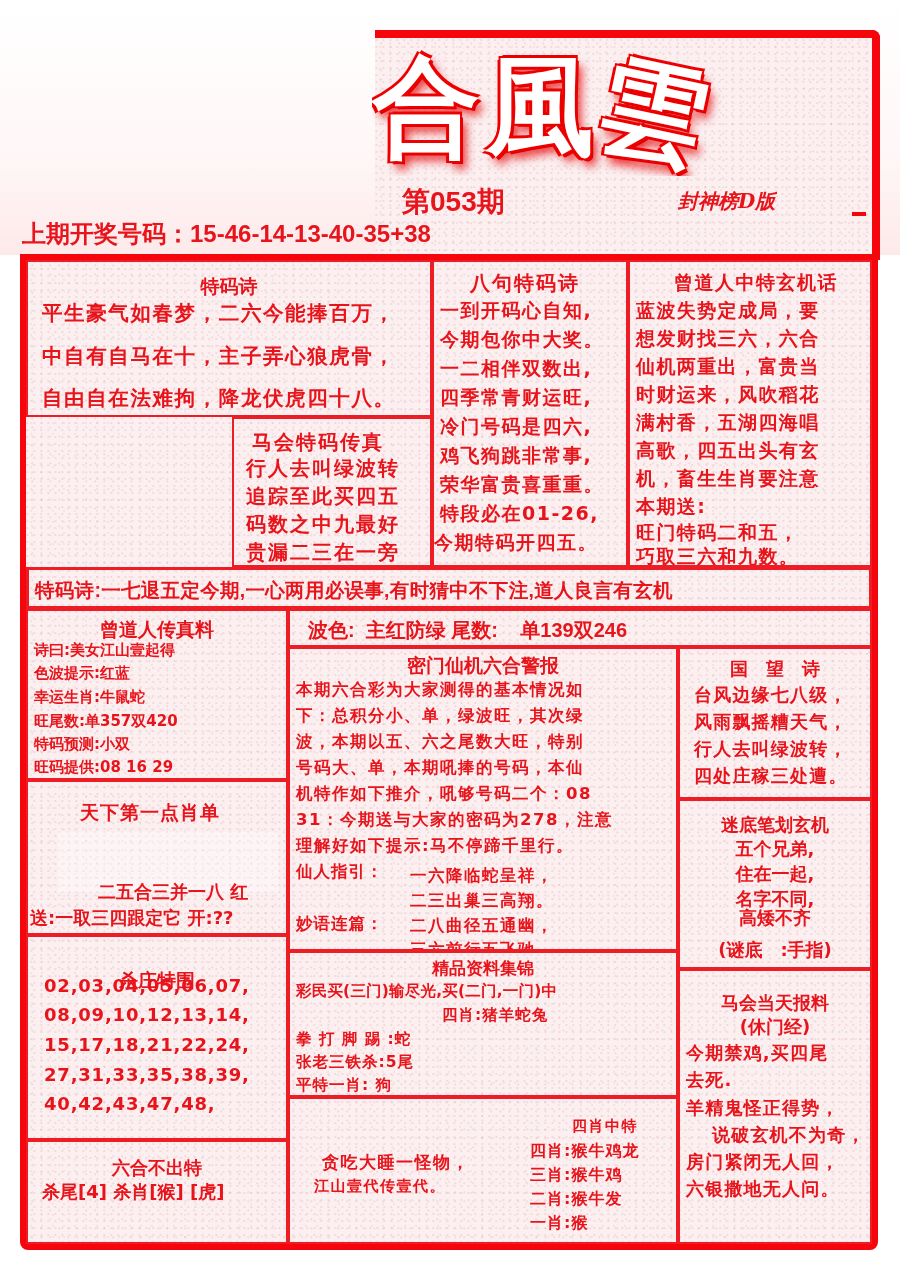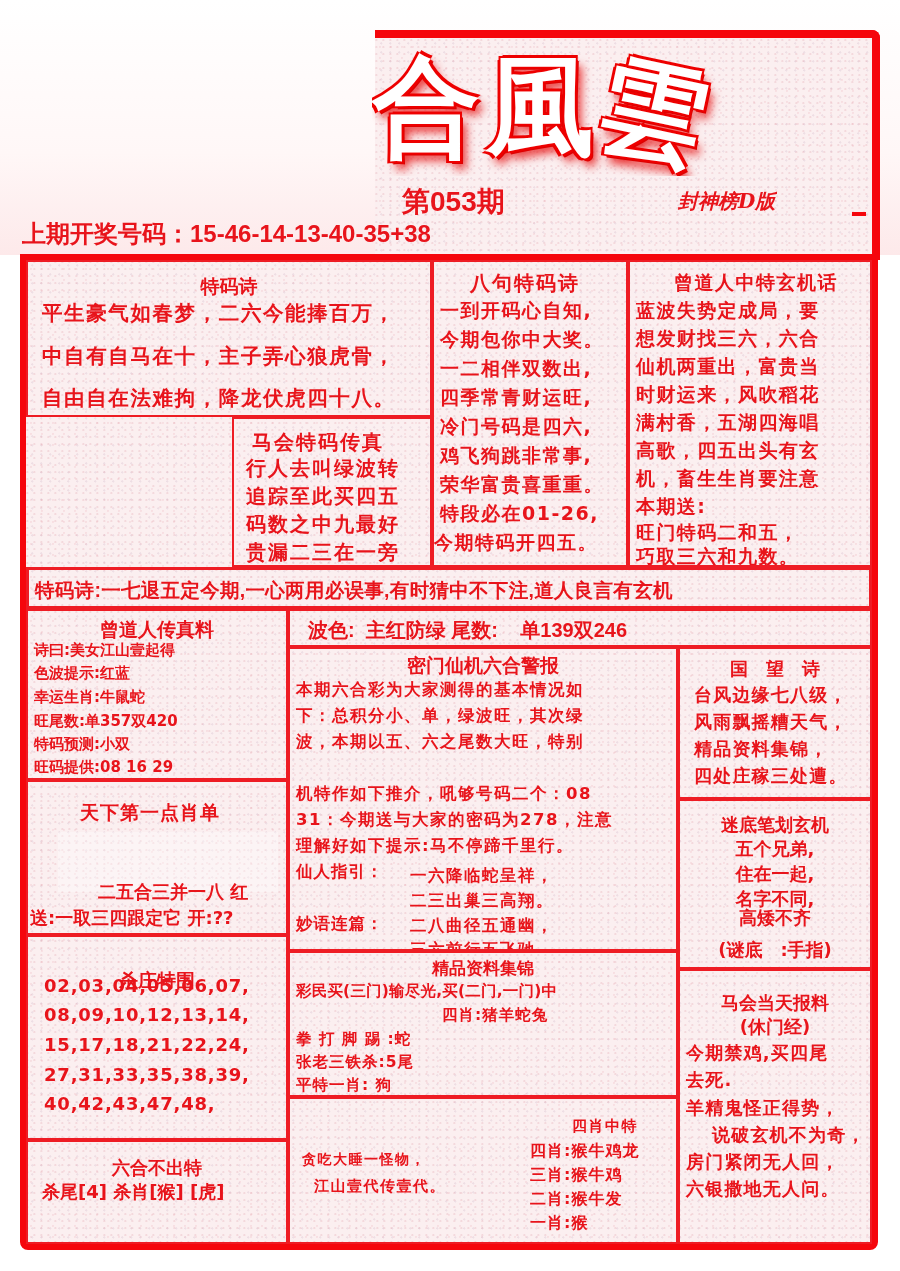--- a/index.html
+++ b/index.html
@@ -159,36 +159,37 @@
     <div class="t" style="left:18px;top:6px;font-size:20px;font-family:'Liberation Sans',sans-serif;">
       <span>波色:</span>&nbsp;&nbsp;<span>主红防绿</span>&nbsp;<span>尾数:</span>&nbsp;&nbsp;&nbsp;&nbsp;<span>单139双246</span>
     </div>
   </div>
 
   <div class="cell" style="left:262px;top:387px;width:390px;height:304px;">
     <div class="t center" style="top:4px;font-size:19px;">密门仙机六合警报</div>
     <div class="t" style="left:6px;top:30px;font-size:16.5px;letter-spacing:1.5px;">本期六合彩为大家测得的基本情况如</div>
     <div class="t" style="left:6px;top:56px;font-size:16.5px;letter-spacing:1.5px;">下：总积分小、单，绿波旺，其次绿</div>
     <div class="t" style="left:6px;top:82px;font-size:16.5px;letter-spacing:1.5px;">波，本期以五、六之尾数大旺，特别</div>
+    <div class="t" style="left:6px;top:108px;font-size:16.5px;letter-spacing:1.5px;">号码大、单，本期吼捧的号码，本仙</div>
     <div class="t" style="left:6px;top:134px;font-size:16.5px;letter-spacing:1.5px;">机特作如下推介，吼够号码二个：08</div>
     <div class="t" style="left:6px;top:160px;font-size:16.5px;letter-spacing:1.5px;">31：今期送与大家的密码为278，注意</div>
     <div class="t" style="left:6px;top:186px;font-size:16.5px;letter-spacing:1.5px;">理解好如下提示:马不停蹄千里行。</div>
     <div class="t" style="left:6px;top:212px;font-size:16.5px;letter-spacing:1px;">仙人指引：</div>
     <div class="t" style="left:120px;top:216px;font-size:16.5px;letter-spacing:1.5px;">一六降临蛇呈祥，</div>
     <div class="t" style="left:120px;top:241px;font-size:16.5px;letter-spacing:1.5px;">二三出巢三高翔。</div>
     <div class="t" style="left:6px;top:264px;font-size:16.5px;letter-spacing:1px;">妙语连篇：</div>
     <div class="t" style="left:120px;top:266px;font-size:16.5px;letter-spacing:1.5px;">二八曲径五通幽，</div>
     <div class="t" style="left:120px;top:290px;font-size:16.5px;letter-spacing:1.5px;">三六前行五飞驰。</div>
   </div>
 
   <div class="cell" style="left:652px;top:387px;width:194px;height:152px;">
     <div class="t center" style="top:8px;font-size:18px;">国　望　诗</div>
     <div class="t" style="left:14px;top:34px;font-size:18px;letter-spacing:1.2px;">台风边缘七八级，</div>
     <div class="t" style="left:14px;top:61px;font-size:18px;letter-spacing:1.2px;">风雨飘摇糟天气，</div>
-    <div class="t" style="left:14px;top:88px;font-size:18px;letter-spacing:1.2px;">精品资料集锦，</div>
+    <div class="t" style="left:14px;top:88px;font-size:18px;letter-spacing:1.2px;">行人去叫绿波转，</div>
     <div class="t" style="left:14px;top:115px;font-size:18px;letter-spacing:1.2px;">四处庄稼三处遭。</div>
   </div>
 
   <div class="cell" style="left:652px;top:539px;width:194px;height:170px;">
     <div class="t center" style="top:12px;font-size:18px;">迷底笔划玄机</div>
     <div class="t center" style="top:36px;font-size:18px;">五个兄弟,</div>
     <div class="t center" style="top:61px;font-size:18px;">住在一起,</div>
     <div class="t center" style="top:86px;font-size:18px;">名字不同,</div>
     <div class="t center" style="top:105px;font-size:18px;font-family:Liberation Mono, monospace;">高矮不齐</div>
     <div class="t center" style="top:137px;font-size:18px;">(谜底　:手指)</div>
@@ -197,21 +198,21 @@
   <div class="cell" style="left:262px;top:691px;width:390px;height:146px;">
     <div class="t center" style="top:4px;font-size:17px;">精品资料集锦</div>
     <div class="t" style="left:6px;top:28px;font-size:15.5px;letter-spacing:0.2px;">彩民买(三门)输尽光,买(二门,一门)中</div>
     <div class="t" style="left:152px;top:52px;font-size:15.5px;letter-spacing:1px;">四肖:猪羊蛇兔</div>
     <div class="t" style="left:6px;top:76px;font-size:15.5px;letter-spacing:1px;"><span>拳 打 脚 踢 :</span><span>蛇</span></div>
     <div class="t" style="left:6px;top:99px;font-size:15.5px;letter-spacing:1px;"><span>张老三铁杀:</span><span>5尾</span></div>
     <div class="t" style="left:6px;top:122px;font-size:15.5px;letter-spacing:1px;"><span>平特一肖:</span><span> 狗</span></div>
   </div>
 
   <div class="cell" style="left:262px;top:837px;width:390px;height:147px;">
-    <div class="t" style="left:12px;top:52px;font-size:14px;letter-spacing:1.5px;">贪吃大睡一怪物，</div>
+    <div class="t" style="left:32px;top:52px;font-size:17px;letter-spacing:1.5px;">贪吃大睡一怪物，</div>
     <div class="t" style="left:24px;top:78px;font-size:15px;letter-spacing:1.5px;">江山壹代传壹代。</div>
     <div class="t" style="left:282px;top:18px;font-size:15px;letter-spacing:1.5px;">四肖中特</div>
     <div class="t" style="left:240px;top:42px;font-size:16px;letter-spacing:1px;">四肖:猴牛鸡龙</div>
     <div class="t" style="left:240px;top:66px;font-size:16px;letter-spacing:1px;">三肖:猴牛鸡</div>
     <div class="t" style="left:240px;top:90px;font-size:16px;letter-spacing:1px;">二肖:猴牛发</div>
     <div class="t" style="left:240px;top:114px;font-size:16px;letter-spacing:1px;">一肖:猴</div>
   </div>
 
   <div class="cell" style="left:652px;top:709px;width:194px;height:275px;">
     <div class="t center" style="top:20px;font-size:18px;">马会当天报料</div>

